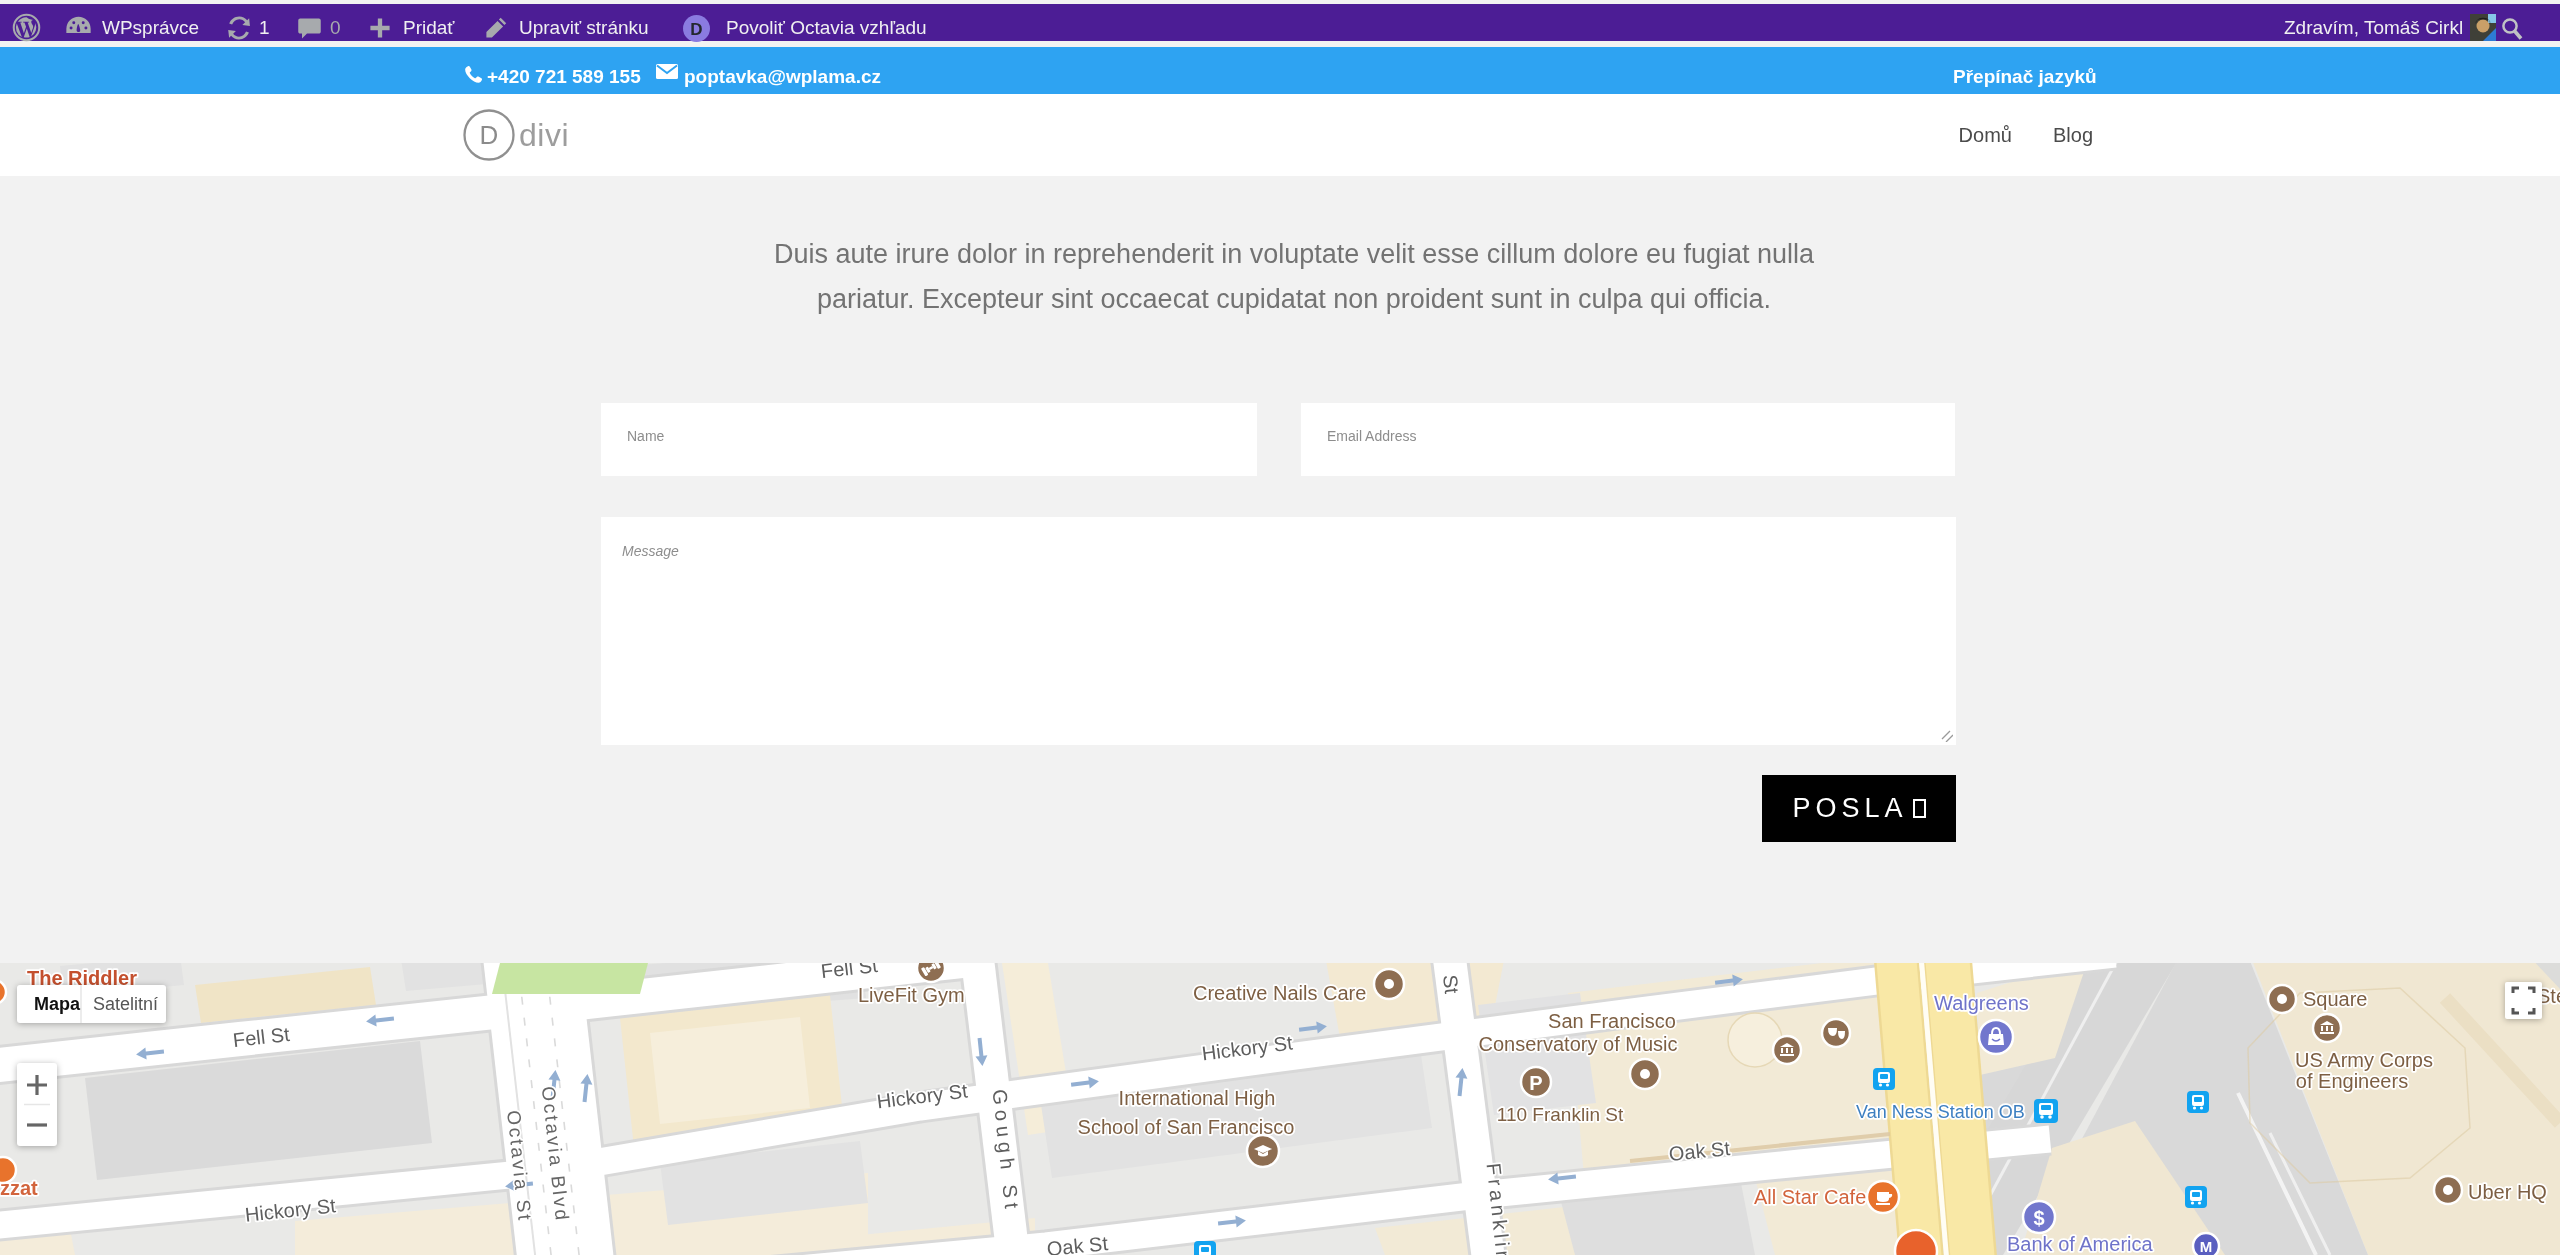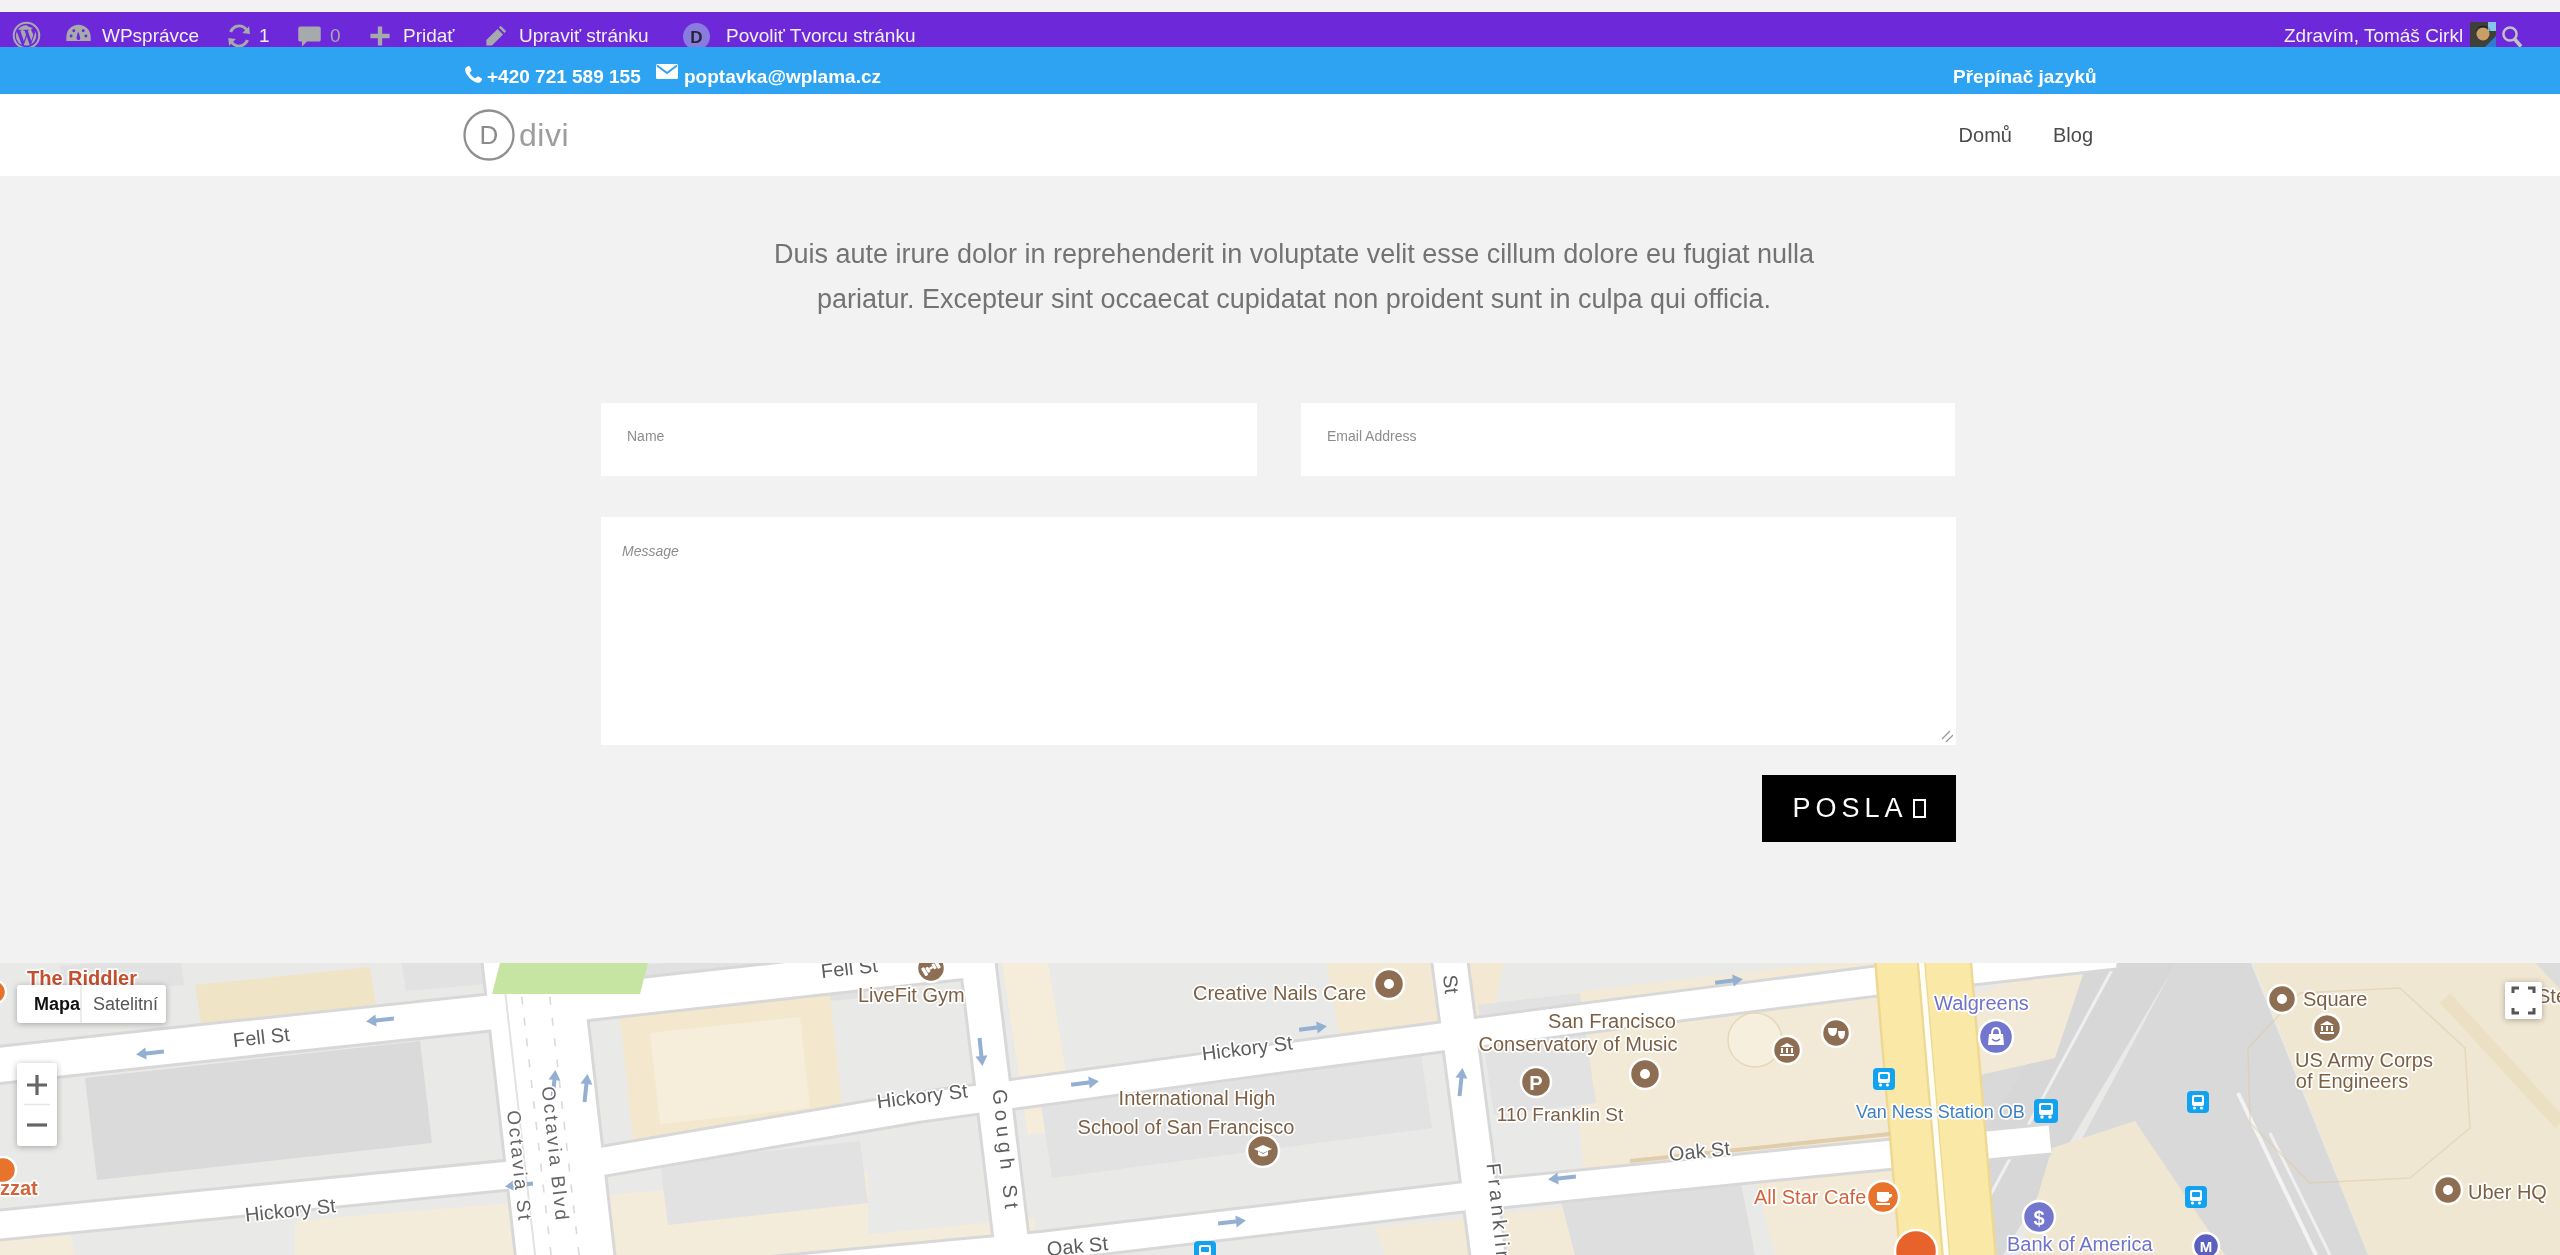--- a/index.html
+++ b/index.html
@@ -2,21 +2,21 @@
 <html lang="cs"><head>
 <meta charset="utf-8">
 <title>Kontakt</title>
 <style>
   * { margin:0; padding:0; box-sizing:border-box; }
   html,body { width:2560px; height:1255px; overflow:hidden; }
   body { font-family:"Liberation Sans", sans-serif; background:#f2f2f2; position:relative; }
   .abs { position:absolute; }
 
   
-  #adminbar { position:absolute; left:0; top:12px; width:2560px; height:37px; background:#6d28d9; color:#f0f0f1; }
+  #adminbar { position:absolute; left:0; top:4px; width:2560px; height:37px; background:#4c1d95; color:#f0f0f1; }
   #adminbar .item { position:absolute; top:0; height:47px; display:flex; align-items:center; font-size:19px; color:#f0f0f1; white-space:nowrap; }
   #adminbar .gray { color:#a7aaad; }
 
   
   #bluebar { position:absolute; left:0; top:47px; width:2560px; height:47px; background:#2ea3f2; color:#fff; }
   #bluebar .item { position:absolute; top:0; height:60px; display:flex; align-items:center; font-size:19px; font-weight:700; }
 
   
   #header { position:absolute; left:0; top:94px; width:2560px; height:82px; background:#ffffff; }
   #logo { position:absolute; left:462px; top:14px; display:flex; align-items:center; }
@@ -64,21 +64,21 @@
 
   <svg class="abs" style="left:484px;top:12px;" width="24" height="24" viewBox="0 0 20 20" fill="#a7aaad">
       <path d="M13.9 1.5 L18.5 6.1 L17 7.6 L12.4 3 Z M11.3 4.1 L15.9 8.7 L6.6 18 L2 18 L2 13.4 Z"></path>
     </svg>
   <div class="item" style="left:519px;">Upraviť stránku</div>
 
   <svg class="abs" style="left:683px;top:11px;" width="27" height="27" viewBox="0 0 27 27">
       <circle cx="13.5" cy="13.5" r="13.5" fill="#8a7be0"></circle>
       <text x="13.5" y="19.5" font-size="17" font-weight="bold" fill="#23282e" text-anchor="middle" font-family="Liberation Sans, sans-serif">D</text>
     </svg>
-  <div class="item" style="left:726px;">Povoliť Tvorcu stránku</div>
+  <div class="item" style="left:726px;">Povoliť Octavia vzhľadu</div>
 
   <div class="item" style="left:2284px;">Zdravím, Tomáš Cirkl</div>
   <svg class="abs" style="left:2470px;top:10px;" width="26" height="27" viewBox="0 0 26 27">
       <rect width="26" height="27" fill="#3f4038"></rect>
       <rect x="18" y="0" width="8" height="9" fill="#86c6e8"></rect>
       <path d="M13 27 L26 27 L26 14 Z" fill="#2d7bd4"></path>
       <circle cx="13" cy="12" r="6.5" fill="#c99f68"></circle>
       <path d="M5 10 C5 3 21 3 21 10 L20 7 C16.5 2.5 9.5 2.5 6 7 Z" fill="#191919"></path>
       <path d="M6 9 C7 4 19 4 20 9 C18 5.5 15 4.5 13 4.5 C11 4.5 8 5.5 6 9 Z" fill="#1c1c1c"></path>
     </svg>

